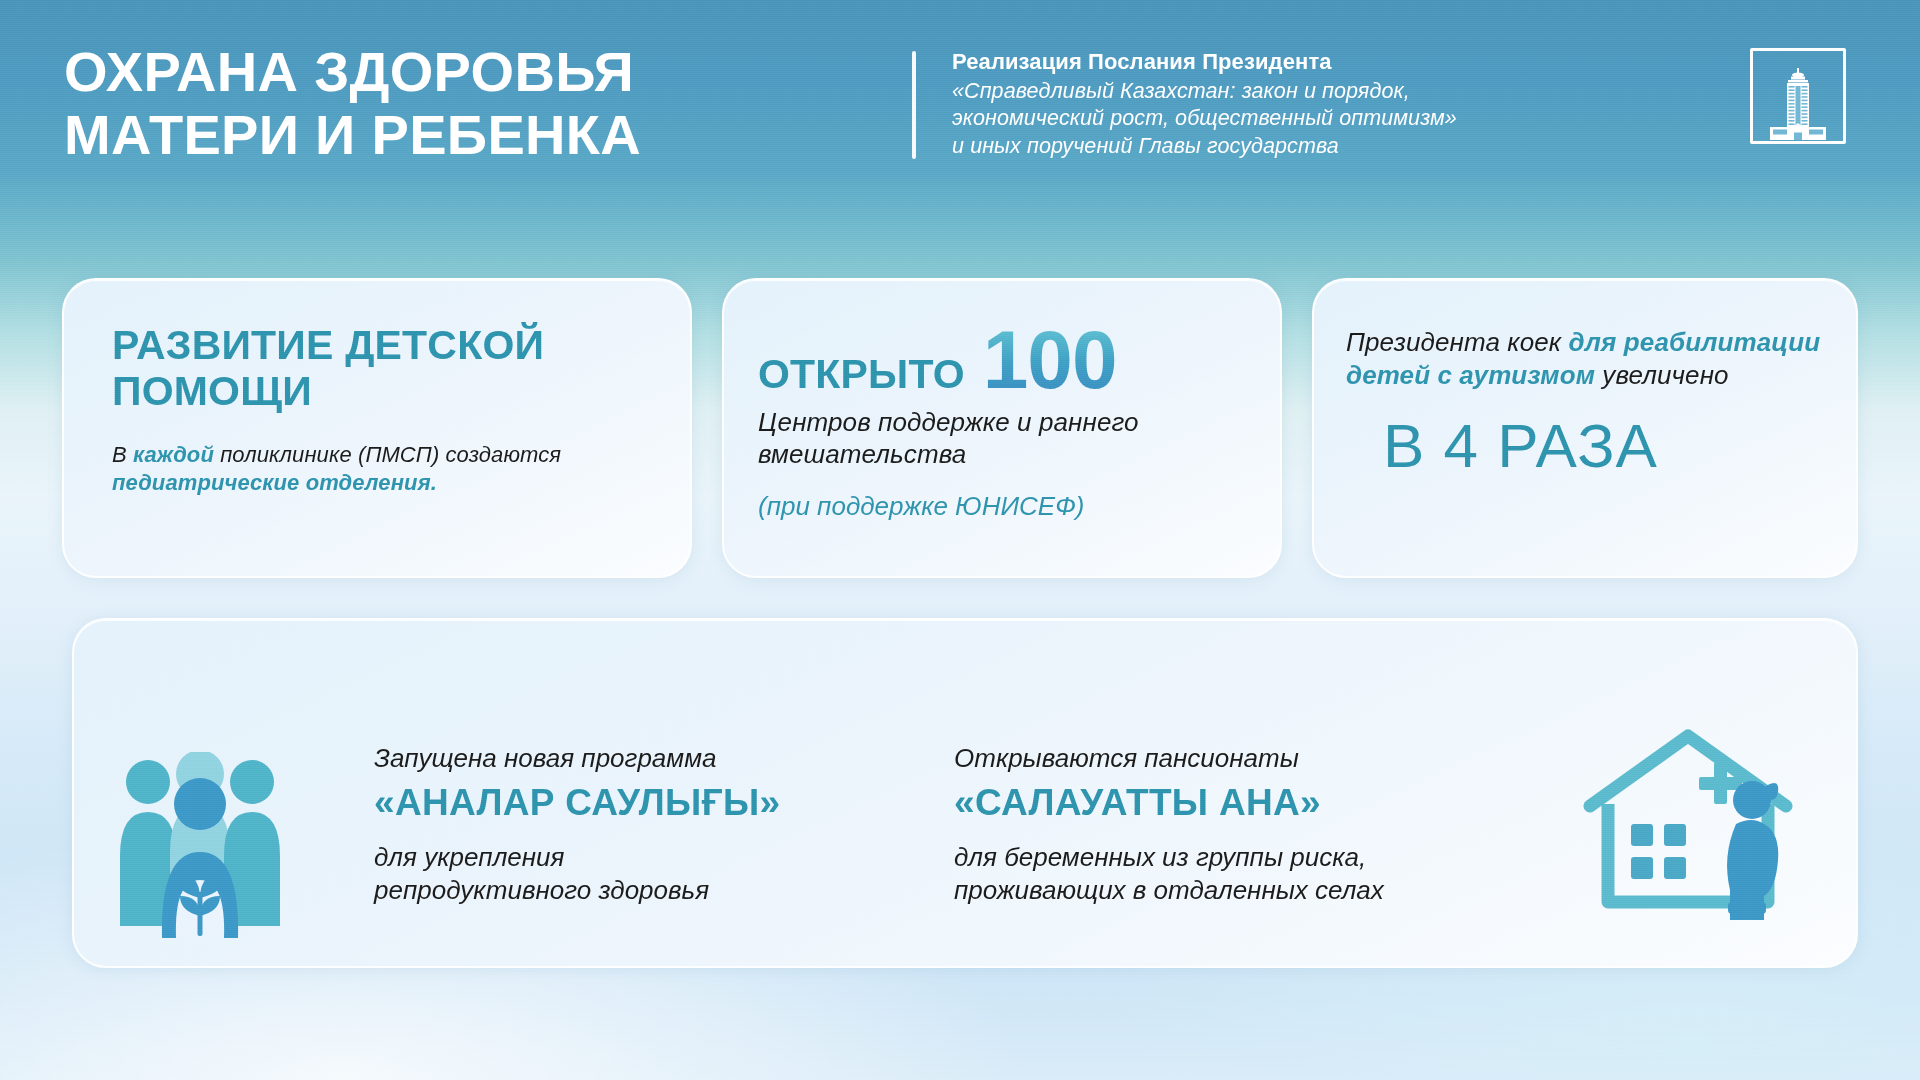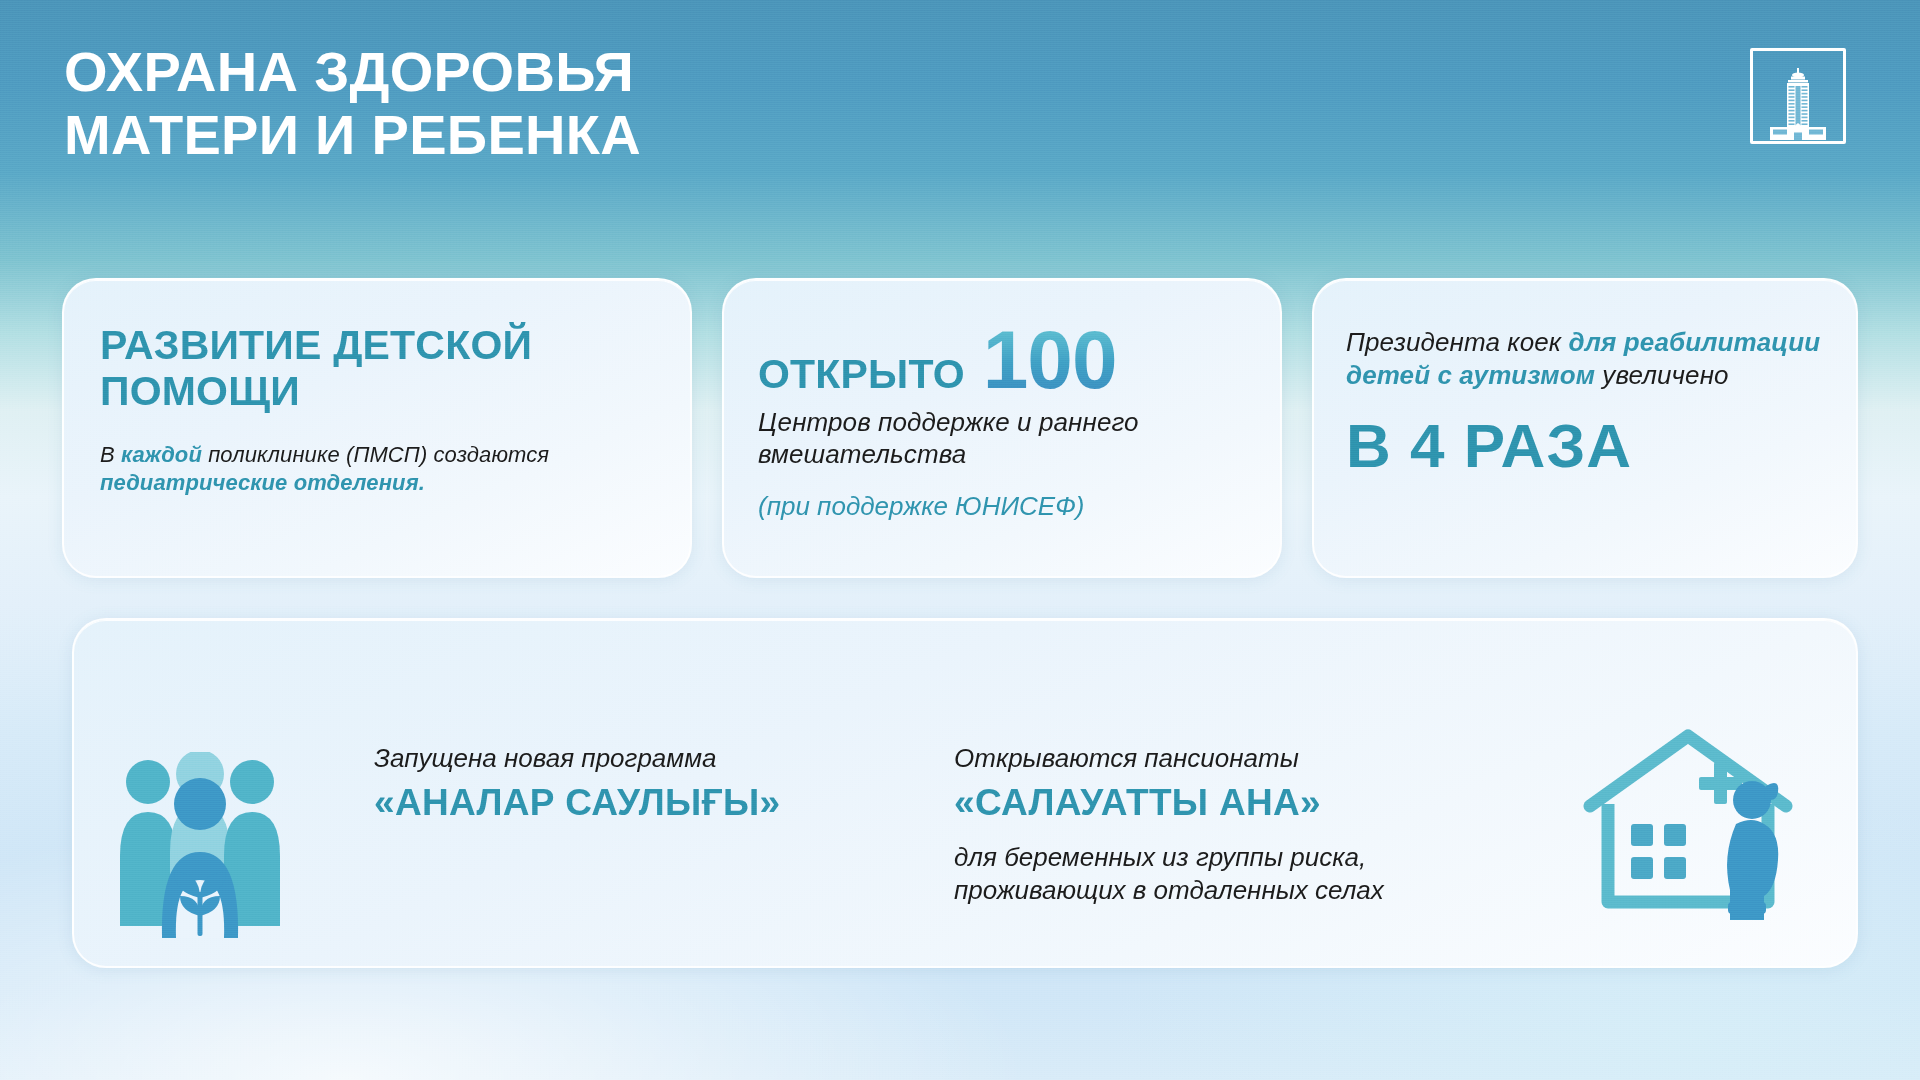--- a/index.html
+++ b/index.html
@@ -83,42 +83,42 @@
     color:#2e92ad;font-weight:700;text-transform:uppercase;
     font-size:41px;line-height:1.13;letter-spacing:.2px;
   }
   .c-body{
     font-style:italic;color:#1b1b1b;font-size:27px;line-height:1.26;
     font-weight:400;letter-spacing:.1px;
   }
   .tealb{color:#2e92ad;font-weight:700;}
 
   
-  .card1 .inner{position:absolute;left:36px;top:42px;right:28px;}
+  .card1 .inner{position:absolute;left:48px;top:42px;right:28px;}
   .card1 .c-h{margin-bottom:26px;}
   .card1 .c-body{font-size:22px;line-height:1.3;}
 
   
   .card2 .inner{position:absolute;left:34px;top:42px;right:24px;}
   .c2-top{display:flex;align-items:baseline;gap:18px;margin-bottom:10px;}
   .c2-top .c-h{font-size:41px;}
   .bignum{
     font-weight:700;font-size:82px;line-height:.92;letter-spacing:-1px;
     background:linear-gradient(180deg,#62c3d2 0%,#3e9ec4 55%,#3a8cc0 100%);
     -webkit-background-clip:text;background-clip:text;color:transparent;
   }
   .card2 .c-body{font-size:26px;line-height:1.22;}
   .c2-unicef{margin-top:20px;font-style:italic;font-weight:400;color:#2e92ad;font-size:26px;}
 
   
   .card3 .inner{position:absolute;left:32px;top:46px;right:26px;}
   .card3 .c-body{font-size:26px;line-height:1.28;}
   .c3-big{
-    margin-top:22px;color:#2e92ad;font-weight:700;font-size:62px;
-    line-height:1;letter-spacing:1px;text-transform:uppercase;
+    margin-top:22px;color:#2e92ad;font-weight:400;font-size:62px;
+    line-height:1;letter-spacing:1px;text-transform:uppercase;margin-left:37px;
   }
 
   
   .panel .p-title{
     position:absolute;left:0;right:0;top:38px;text-align:center;
     color:#2e92ad;font-weight:700;font-size:42px;letter-spacing:.4px;
     text-transform:uppercase;
   }
   .col{position:absolute;top:122px;}
   .colA{left:300px;width:520px;}
@@ -138,20 +138,29 @@
 
 <div class="poster">
 
   <div class="header">
 
     <div class="title">
       <span class="l1">ОХРАНА ЗДОРОВЬЯ</span>
       <span class="l2">МАТЕРИ И РЕБЕНКА</span>
     </div>
 
+    <div class="hdr-right">
+      <div class="hdr-rule"></div>
+      <div class="hdr-bold">Реализация Послания Президента</div>
+      <div class="hdr-italic">
+        <span>«Справедливый Казахстан: закон и порядок,</span>
+        <span>экономический рост, общественный оптимизм»</span>
+        <span>и иных поручений Главы государства</span>
+      </div>
+    </div>
 
     <div class="emblem">
       <svg width="62" height="74" viewBox="0 0 62 74" aria-hidden="true">
         <g fill="#ffffff">
 
           <rect x="30" y="1" width="2" height="5"></rect>
           <ellipse cx="31" cy="8" rx="6" ry="2.6"></ellipse>
           <rect x="24" y="9.5" width="14" height="3"></rect>
           <rect x="21" y="13" width="20" height="2.4"></rect>
 
@@ -287,20 +296,24 @@
           <path d="M158 124 q-12 18 -2 30 q8 10 20 6 l0 -9 q-10 3 -13 -4 q-3 -9 5 -20 z"></path>
 
           <rect x="152" y="178" width="38" height="12" rx="4"></rect>
         </g>
       </svg>
     </div>
 
     <div class="col colA">
       <div class="lead">Запущена новая программа</div>
       <div class="name">«АНАЛАР САУЛЫҒЫ»</div>
+      <div class="tail">
+        <span>для укрепления</span><br>
+        <span>репродуктивного здоровья</span>
+      </div>
     </div>
 
     <div class="col colB">
       <div class="lead">Открываются пансионаты</div>
       <div class="name">«САЛАУАТТЫ АНА»</div>
       <div class="tail">
         <span>для беременных из группы риска,</span><br>
         <span>проживающих в отдаленных селах</span>
       </div>
     </div>

